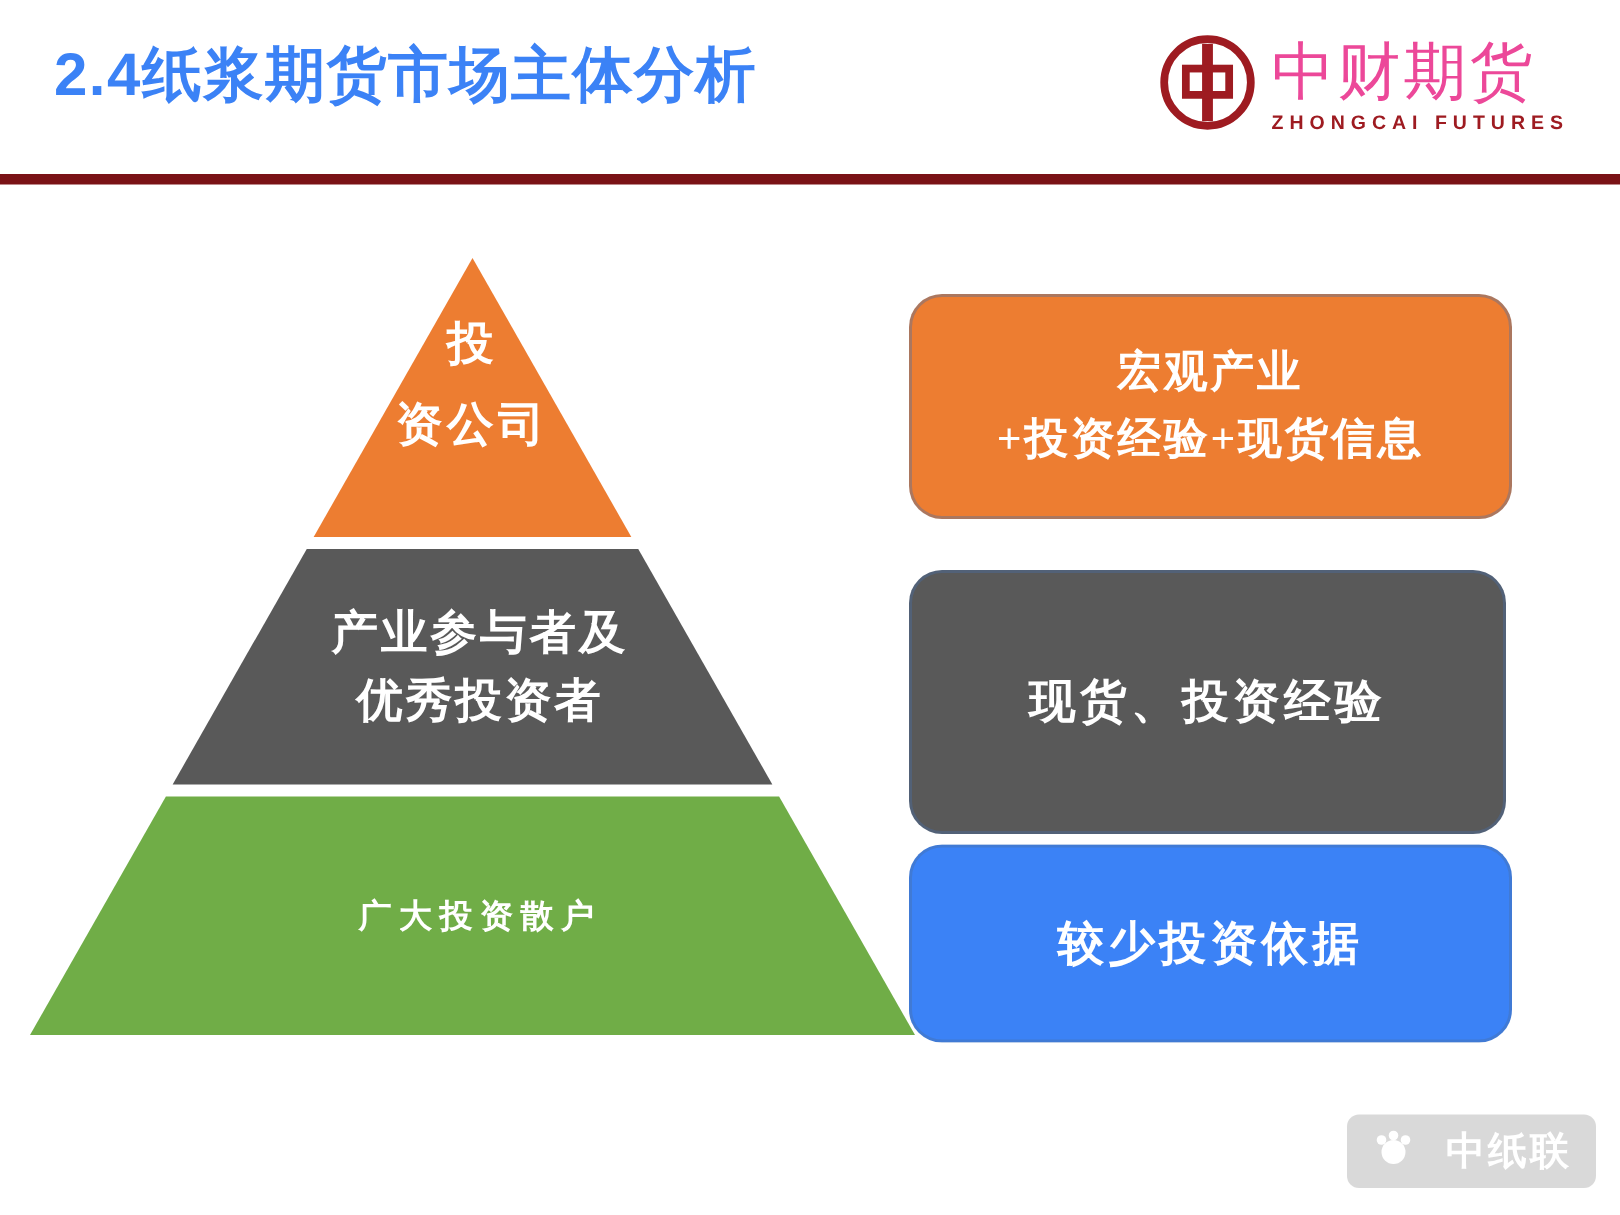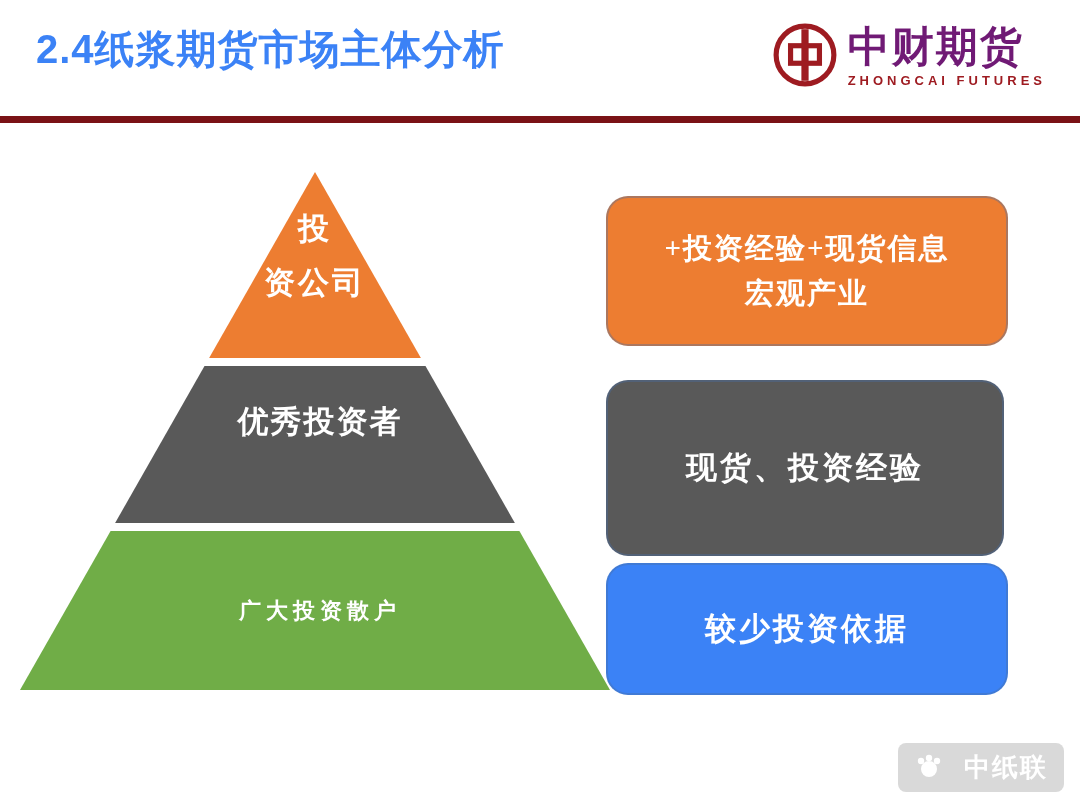--- a/index.html
+++ b/index.html
@@ -16,21 +16,21 @@
     position:absolute;left:36px;top:22px;
     font-size:40px;font-weight:700;color:#3b82f6;
     letter-spacing:1px;
   }
   .brand{
     position:absolute;right:34px;top:22px;
     display:flex;align-items:center;gap:10px;
   }
   .brand-text{display:flex;flex-direction:column;align-items:flex-start;}
   .brand-name{
-    font-size:42px;font-weight:700;color:#701a75;line-height:1;
+    font-size:42px;font-weight:400;color:#ec4899;line-height:1;
     letter-spacing:2px;
   }
   .brand-sub{
     font-size:13px;font-weight:700;color:#9E1B21;
     letter-spacing:4px;margin-top:5px;
   }
   .divider{
     position:absolute;left:0;top:116px;
     width:1080px;height:7px;background:#7A1216;
   }
@@ -93,29 +93,30 @@
     <polygon points="315,42 420.9,228 209.1,228" fill="#ED7D31"></polygon>
     <polygon points="204.5,236 425.5,236 514.9,393 115.1,393" fill="#595959"></polygon>
     <polygon points="110.6,401 519.4,401 610,560 20,560" fill="#70AD47"></polygon>
   </svg>
 
   <div class="tier-label tier-label-1">
     <div>投</div>
     <div>资公司</div>
   </div>
   <div class="tier-label tier-label-2">
+    <div>产业参与者及</div>
     <div>优秀投资者</div>
   </div>
   <div class="tier-label tier-label-3">
     <div>广大投资散户</div>
   </div>
 
   <div class="callout callout-1" style="background: rgb(237, 125, 49);">
+    <div>宏观产业</div>
     <div>+投资经验+现货信息</div>
-    <div>宏观产业</div>
   </div>
   <div class="callout callout-2" style="background: rgb(89, 89, 89);">
     <div>现货、投资经验</div>
   </div>
   <div class="callout callout-3" style="background: #3b82f6;">
     <div>较少投资依据</div>
   </div>
 
   <div class="watermark">
     <span>

